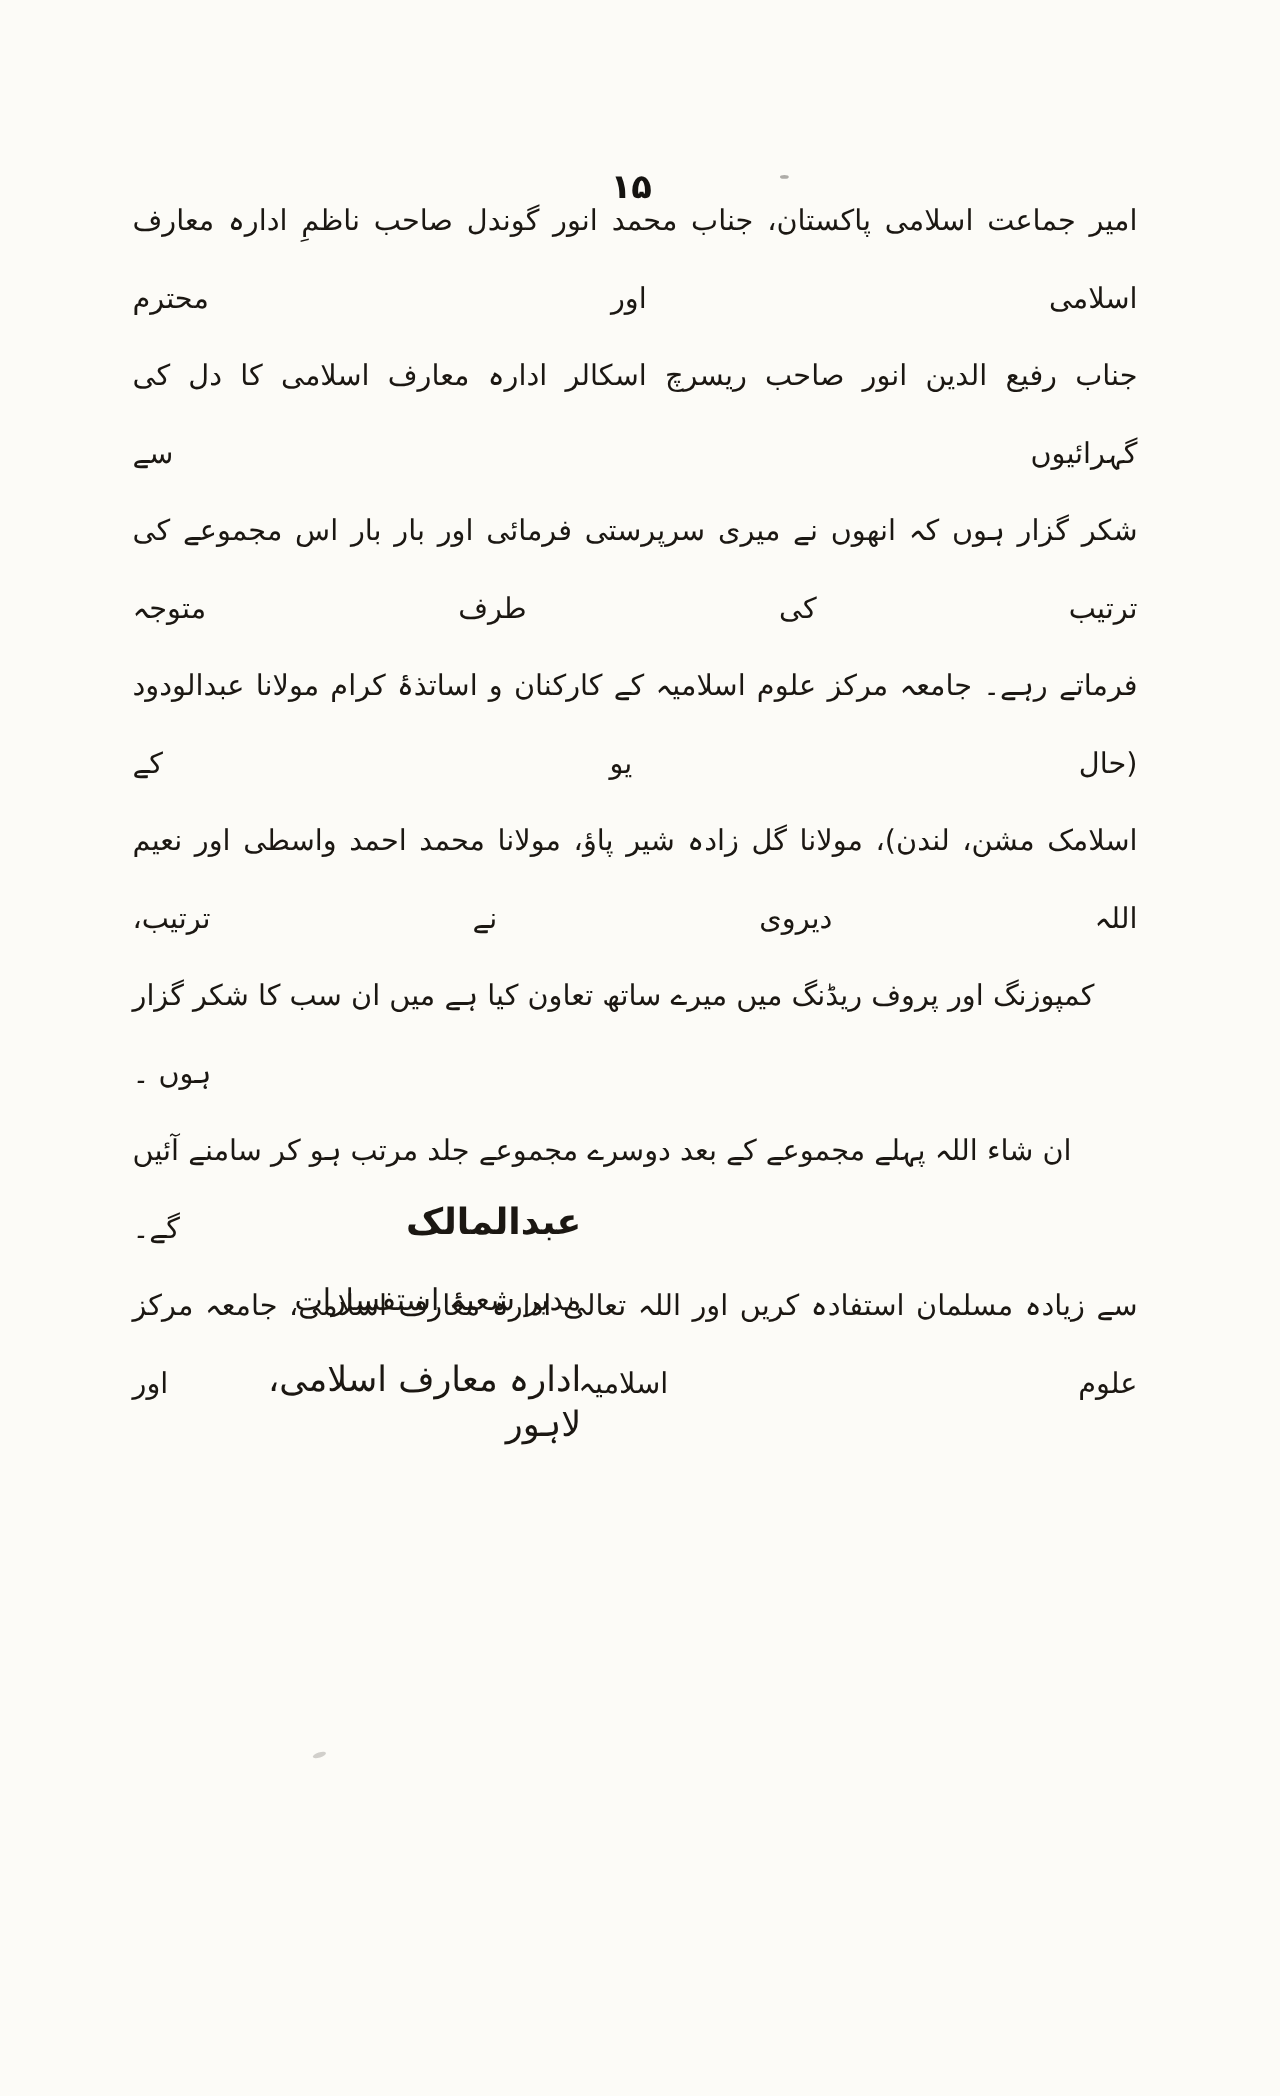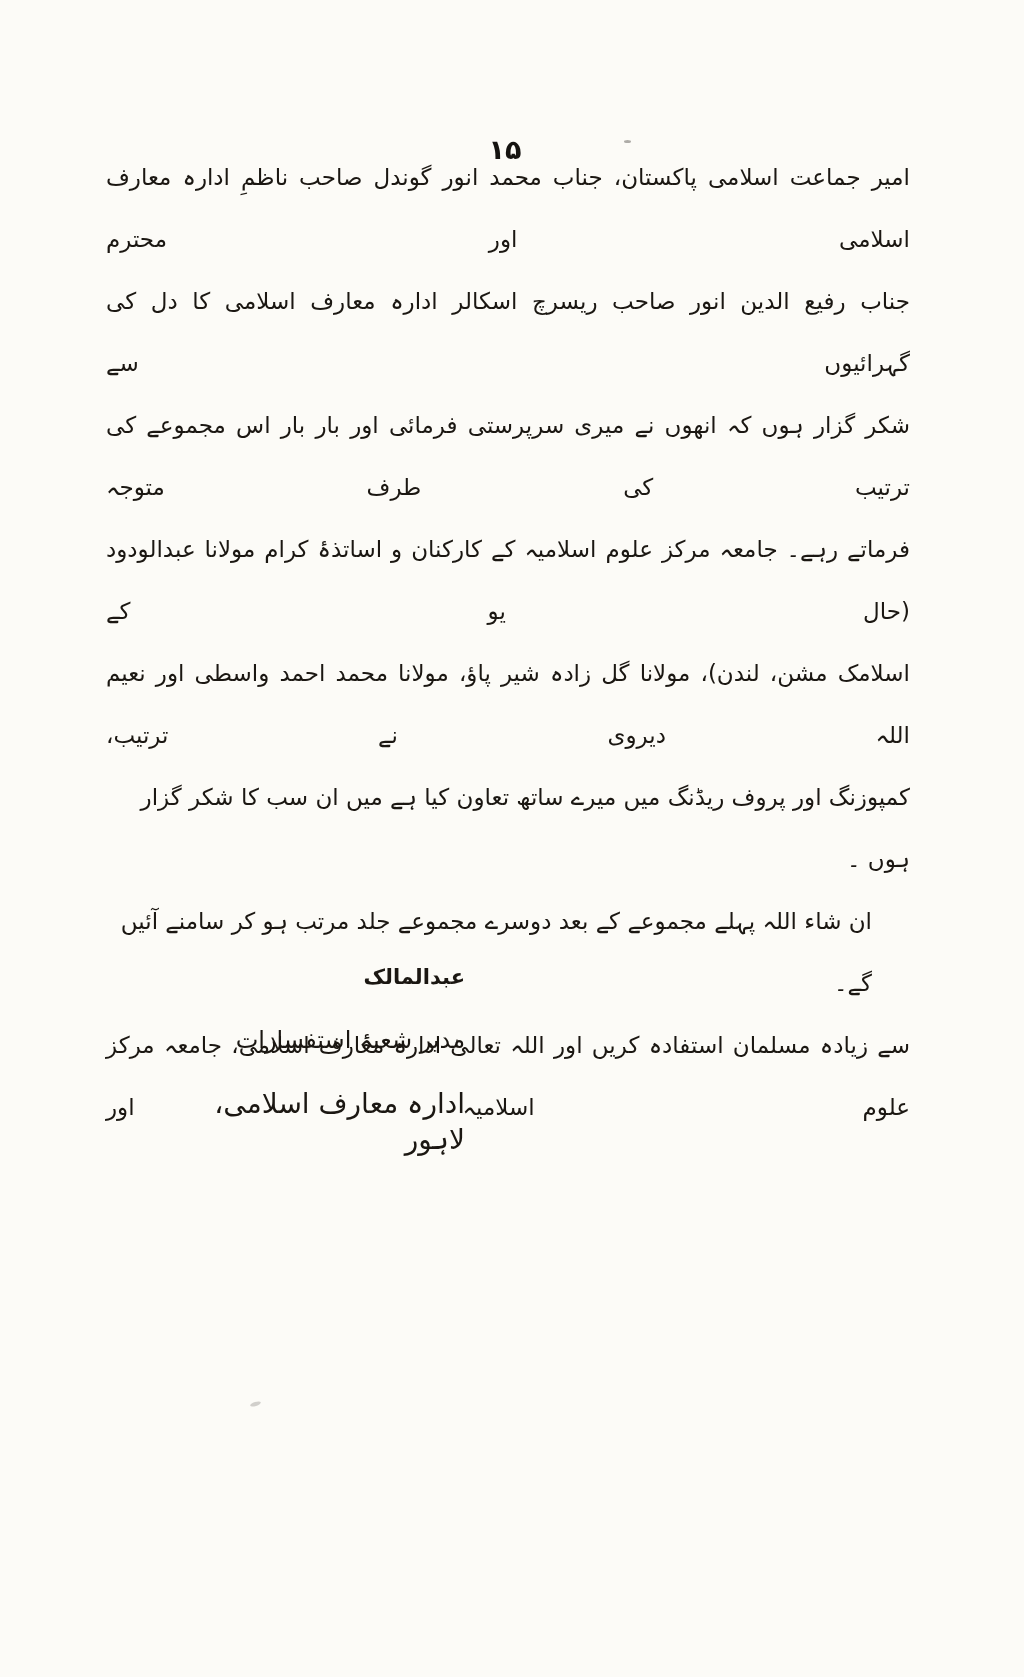--- a/index.html
+++ b/index.html
@@ -34,40 +34,40 @@
     position: absolute;
     top: 146px;
     right: 114px;
     left: 106px;
     direction: rtl;
     font-size: 23px;
     line-height: 62px;
     color: #1b1712;
   }
   .line {
-    text-align: right;
+    text-align: left;
     white-space: normal;
   }
   .line.justify {
     text-align: justify;
     text-align-last: justify;
   }
   .line.indent-lg { padding-right: 38px; }
   .line.indent-sm { padding-right: 14px; }
   .signature {
     position: absolute;
     top: 956px;
     left: 185px;
     width: 280px;
     direction: rtl;
     text-align: right;
     color: #1b1712;
   }
   .sig-name {
-    font-size: 21px;
+    font-size: 29px;
     font-weight: bold;
     line-height: 42px;
     margin-bottom: 24px;
   }
   .sig-title {
     font-size: 24px;
     line-height: 36px;
     margin-bottom: 28px;
   }
   .sig-org {

